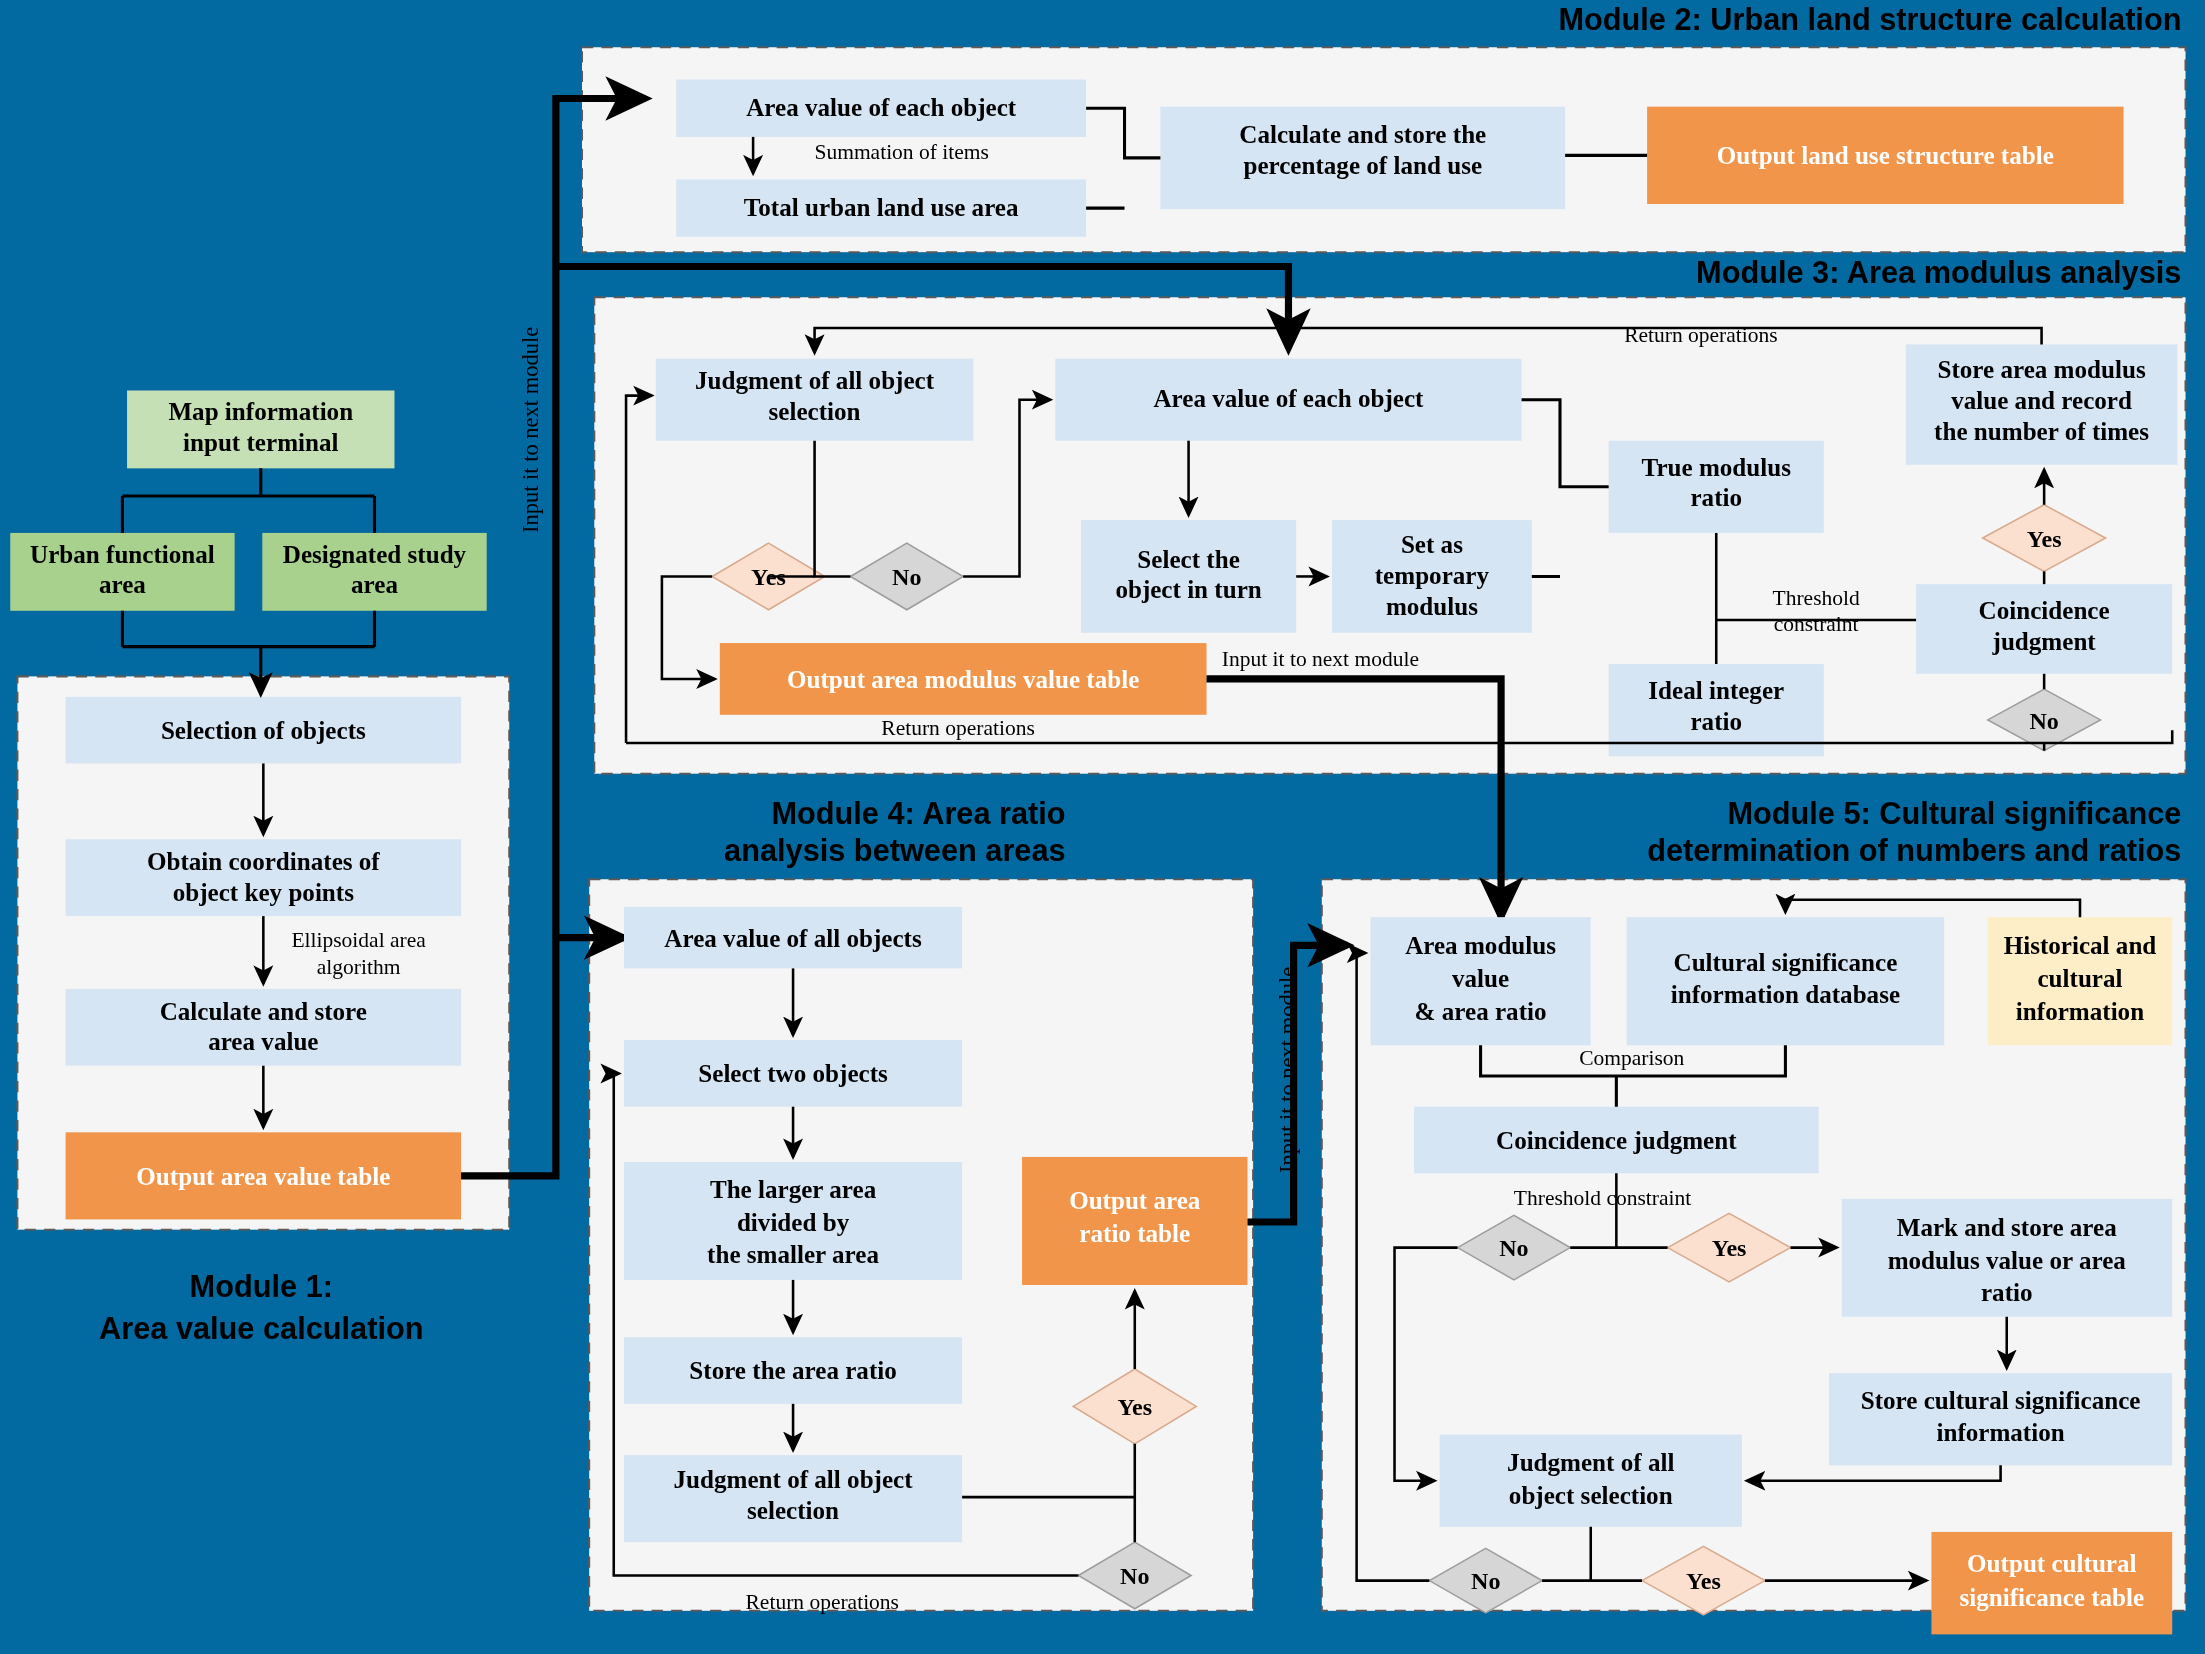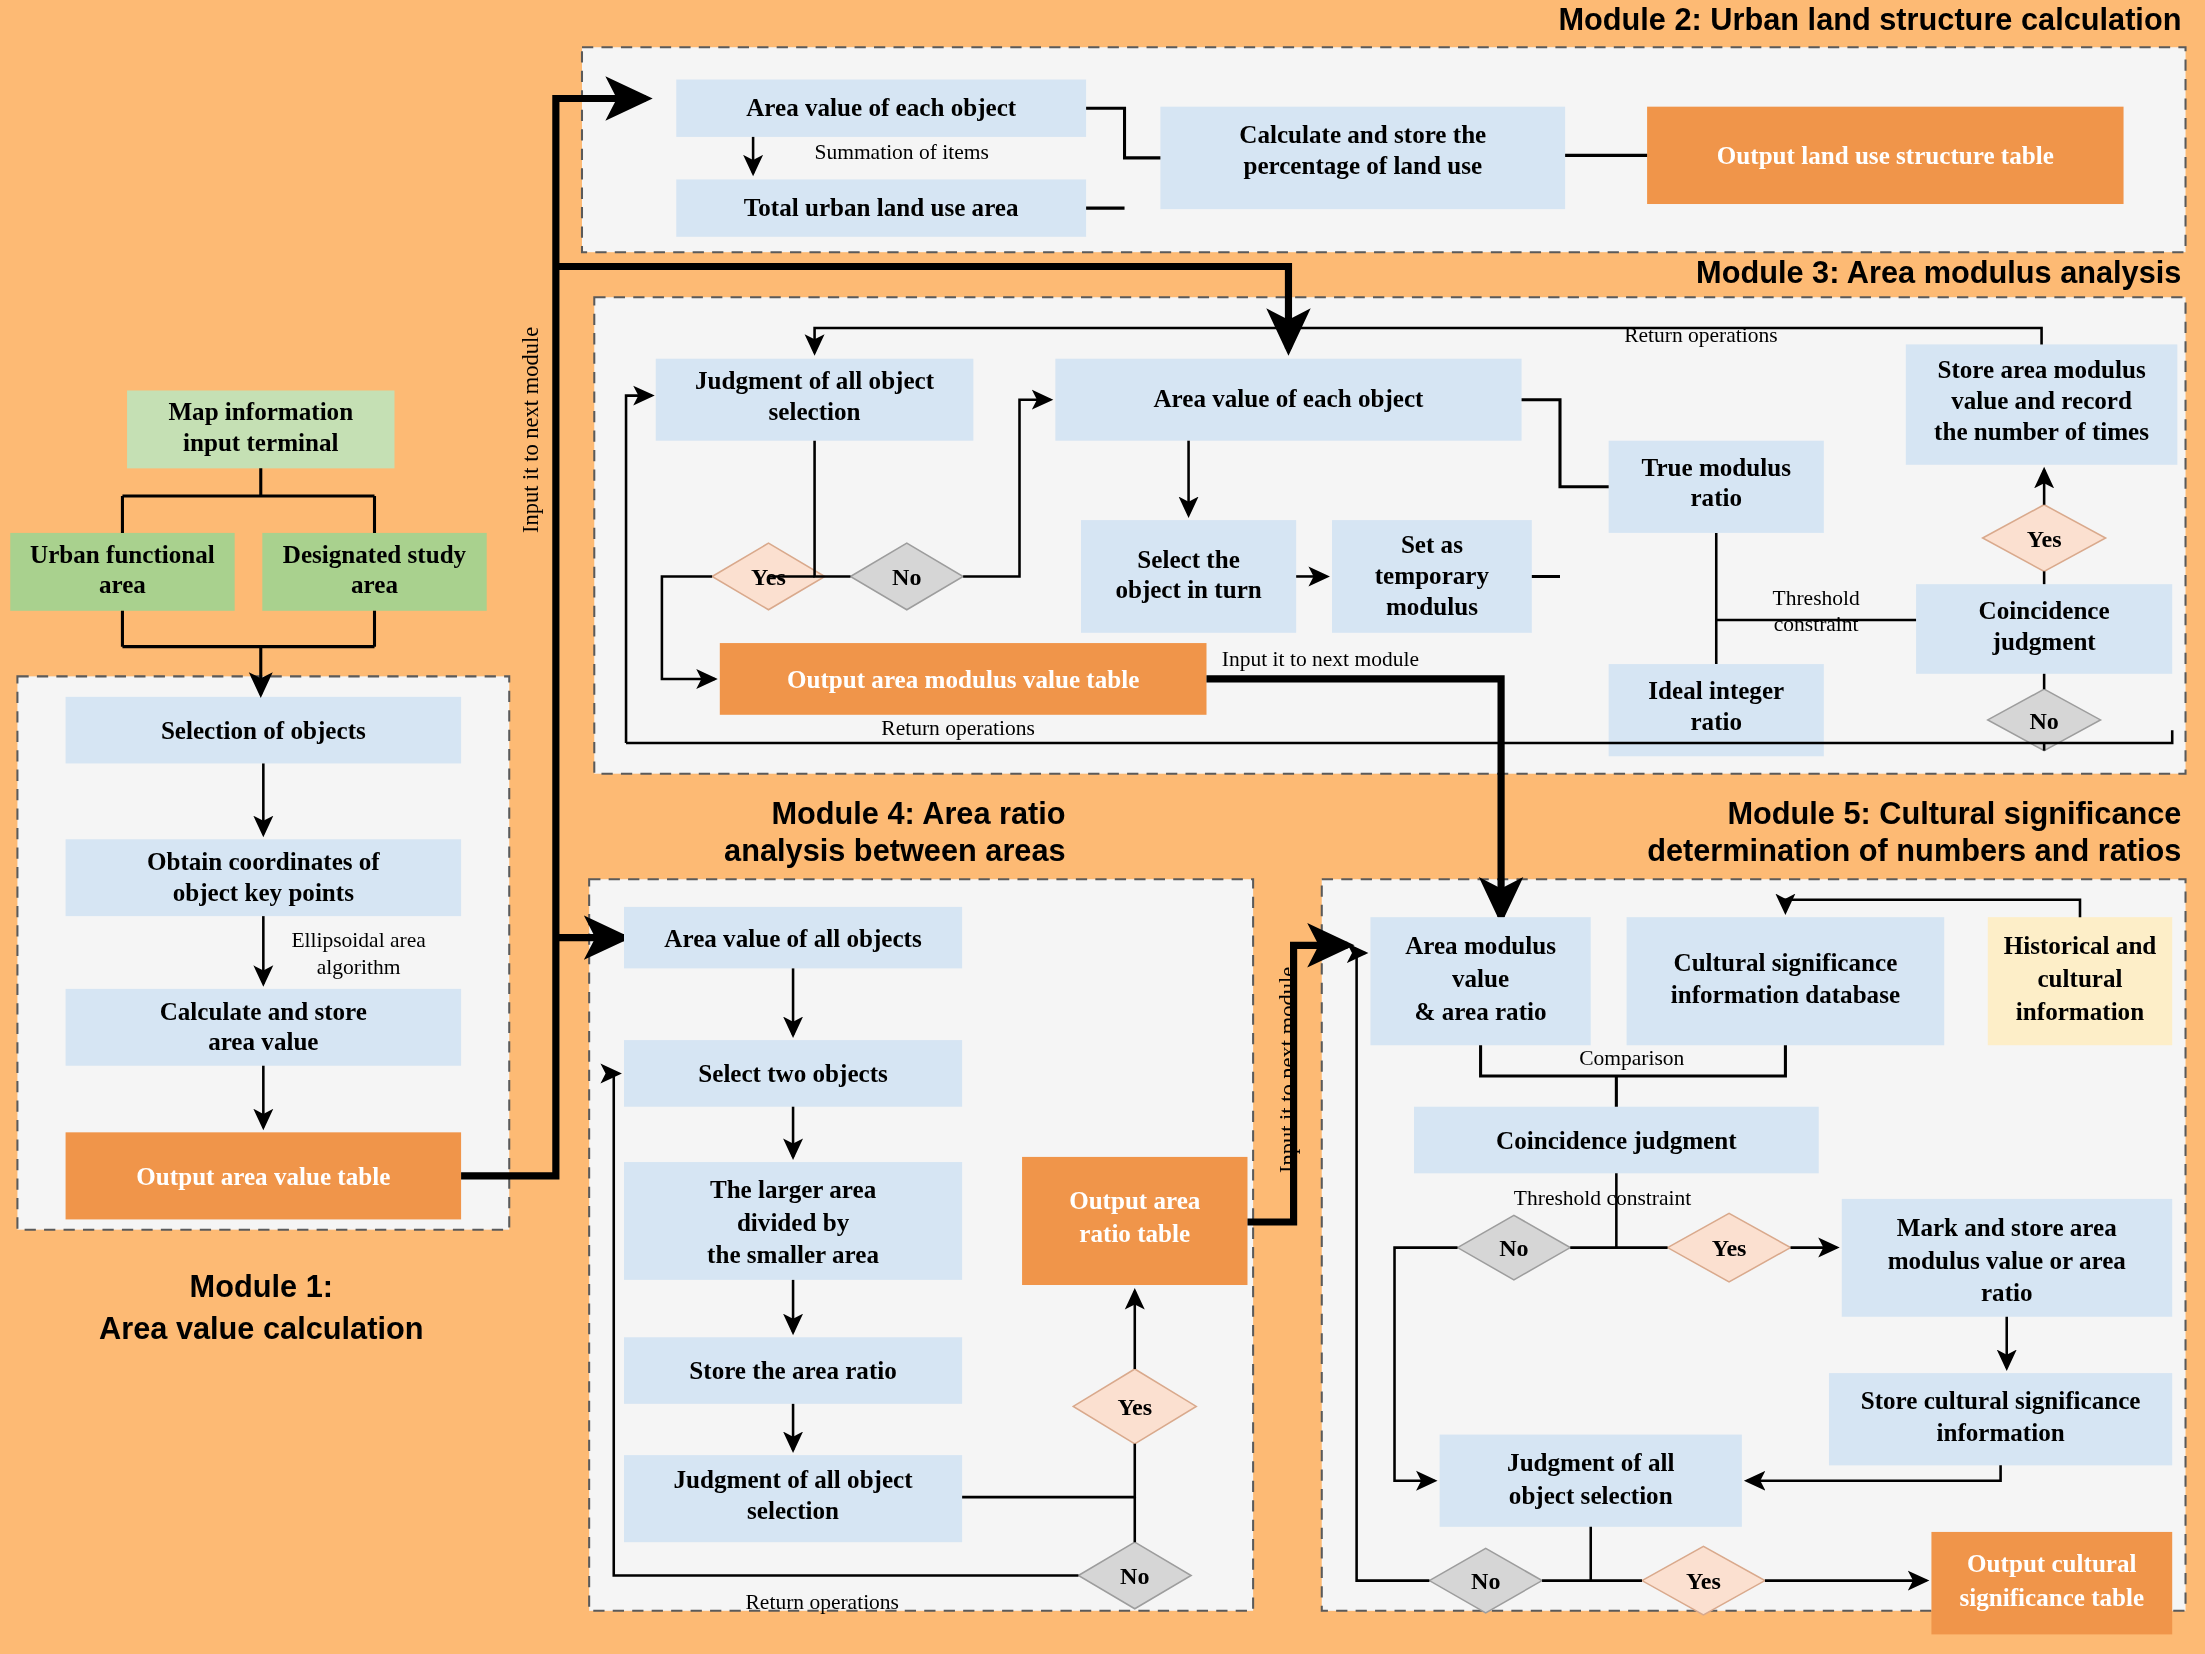--- a/index.html
+++ b/index.html
@@ -1,17 +1,17 @@
 <!DOCTYPE html>
 <html style="font-size:8.2px"><head>
 <meta charset="utf-8">
 <style>
   html,body{margin:0;padding:0;background:#ffffff;}
   body{font-family:"Liberation Serif", serif;}
-  #stage{position:relative;width:2205px;height:1655px;background:#fdba74;overflow:hidden;}
+  #stage{position:relative;width:2205px;height:1655px;background:#0369a1;overflow:hidden;}
   svg.layer{position:absolute;top:0;left:0;width:2205px;height:1655px;}
   .panel{fill:#f5f5f5;stroke:#5a5a5a;stroke-width:4;stroke-dasharray:22 16;}
   .mtitle{font-family:"Liberation Sans", sans-serif;font-weight:bold;font-size:60px;fill:#000;}
   .boxlbl{font-family:"Liberation Serif", serif;font-weight:bold;font-size:49px;fill:#000;}
   .boxlbl-w{font-family:"Liberation Serif", serif;font-weight:bold;font-size:49px;fill:#ffffff;}
   .edgelbl{font-family:"Liberation Serif", serif;font-weight:normal;font-size:42px;fill:#000;}
   .diamlbl{font-family:"Liberation Serif", serif;font-weight:bold;font-size:47px;fill:#000;}
   .vlbl{font-family:"Liberation Serif", serif;font-weight:normal;font-size:44px;fill:#000;}
   .blue{fill:#d6e5f3;}
   .orange{fill:#f0954a;}

